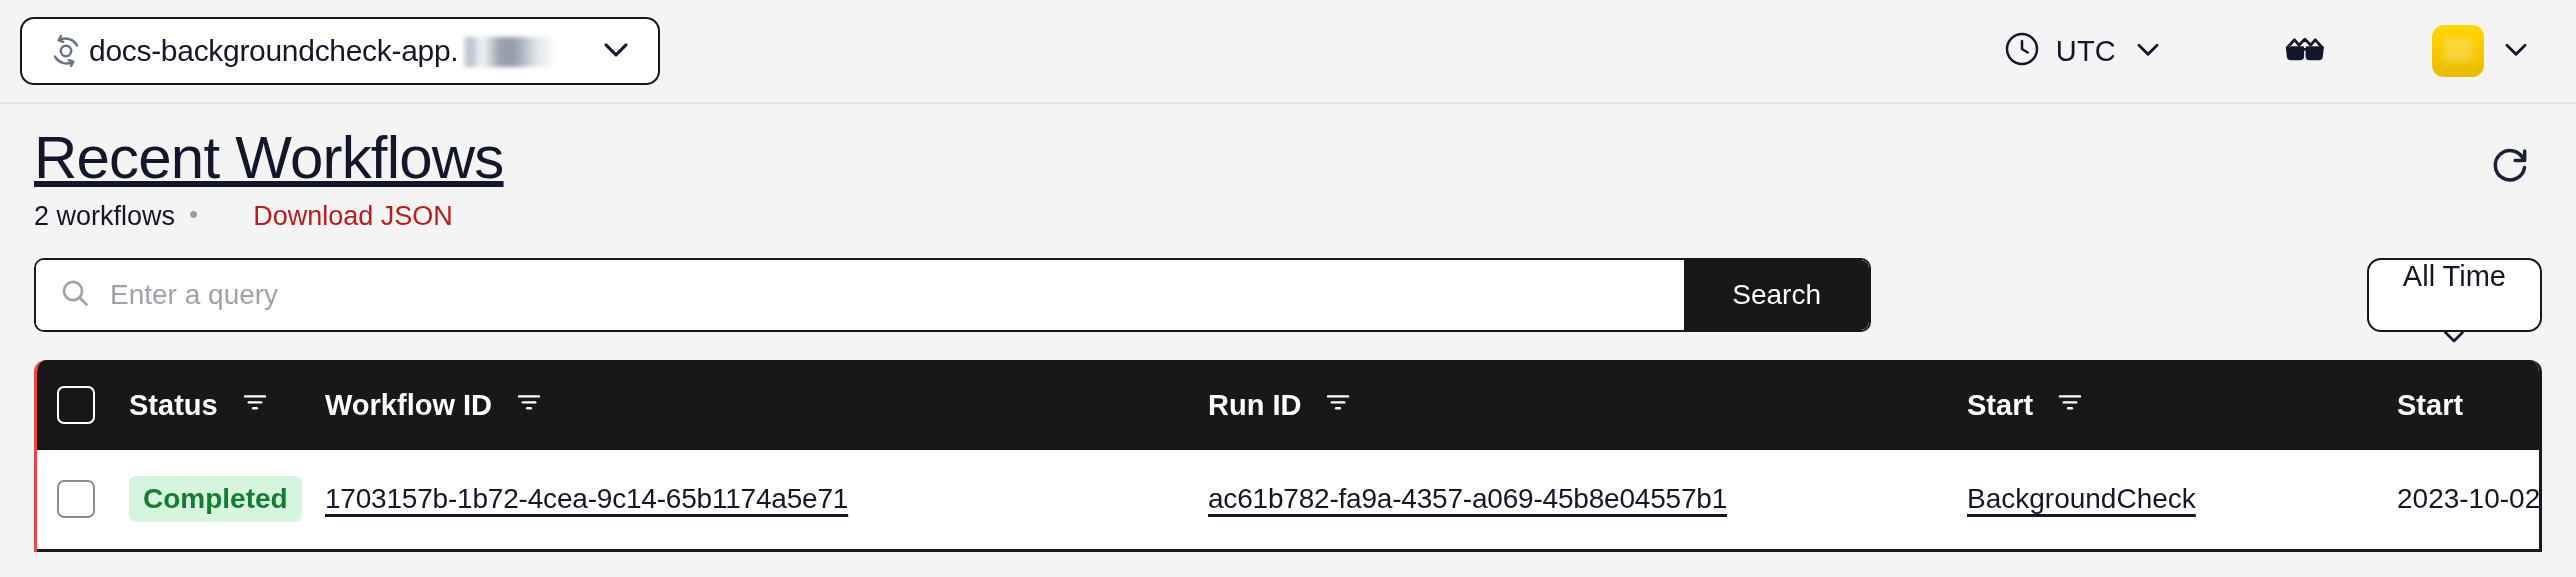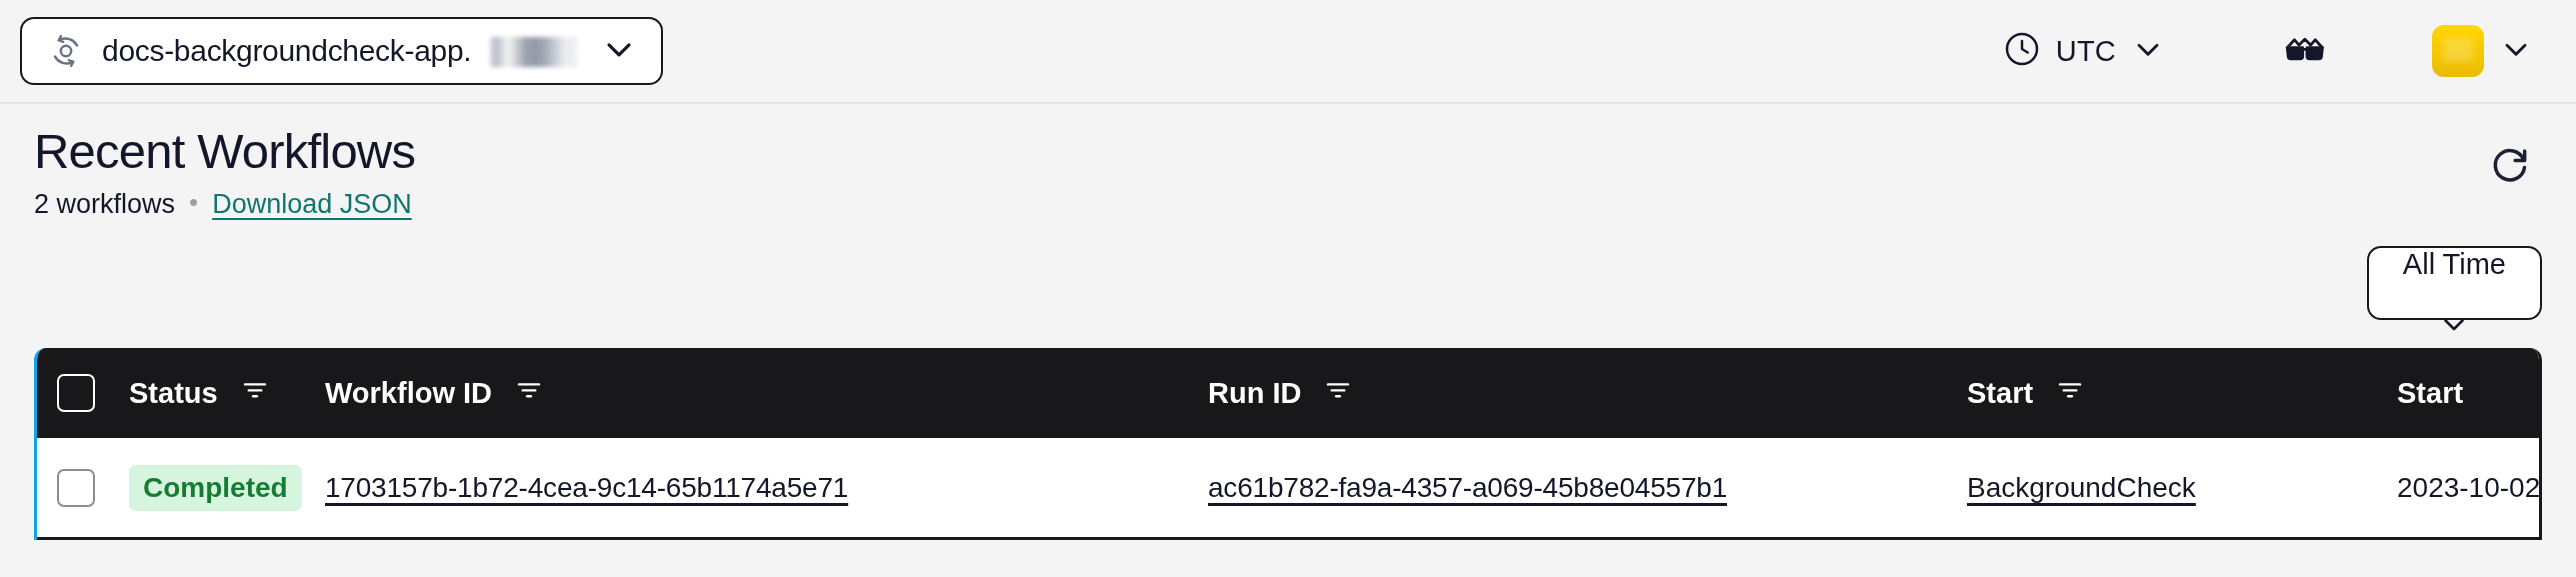--- a/index.html
+++ b/index.html
@@ -22,21 +22,21 @@
     background: #f4f4f5;
     border-bottom: 2px solid #e4e4e7;
     display: flex;
     align-items: center;
     padding: 0 32px 0 20px;
   }
 
   .ns-select {
     display: flex;
     align-items: center;
-    gap: 16px;
+    gap: 3px;
     height: 68px;
     padding: 0 22px 0 24px;
     background: #ffffff;
     border: 2.5px solid #18181b;
     border-radius: 14px;
     cursor: pointer;
     min-width: 640px;
   }
   .ns-icon { width: 40px; height: 40px; flex: 0 0 40px; display: block; }
   .ns-label {
@@ -113,40 +113,41 @@
 
   
   .page { position: relative; padding: 0 34px; }
 
   .title-row {
     display: flex;
     align-items: flex-start;
     padding-top: 22px;
   }
   .page-title {
-    font-size: 49px;
+    font-size: 60px;
     font-weight: 400;
     letter-spacing: -0.8px;
     color: #141729;
     line-height: 1.05;
+    text-decoration: underline;
   }
   .subline {
     margin-top: 12px;
     font-size: 27px;
     color: #141729;
     display: flex;
     gap: 14px;
   }
   .dot { color: #9b9ea8; font-size: 26px; line-height: 1; }
   .dl-link {
-    color: #0f766e;
-    text-decoration: underline;
+    color: #b91c1c;
     text-underline-offset: 5px;
     text-decoration-thickness: 2px;
     cursor: pointer;
+    margin-left: 41px;
   }
   .refresh-btn {
     position: absolute;
     right: 34px;
     top: 28px;
     width: 64px; height: 64px;
     display: flex; align-items: center; justify-content: center;
     cursor: pointer;
     background: transparent; border: none;
   }
@@ -211,21 +212,21 @@
     white-space: nowrap;
     flex-direction: column;
   }
 
   
   .table-wrap {
     margin-top: 28px;
     border-radius: 12px 12px 0 0;
     overflow: hidden;
     background: #fff;
-    border-left: 3px solid #0ea5e9;
+    border-left: 3px solid #ef4444;
     border-right: 3px solid #18181b;
   }
   table { width: 100%; border-collapse: collapse; table-layout: fixed; }
 
   thead tr { background: #18181b; }
   thead th {
     color: #ffffff;
     font-size: 29px;
     font-weight: 700;
     text-align: left;
@@ -373,20 +374,32 @@
   <button class="refresh-btn">
     <span>
       <svg width="44" height="44" viewBox="0 0 24 24" fill="none" stroke="#1d2133" stroke-width="1.9" stroke-linecap="round" stroke-linejoin="round">
         <path d="M20 5.4v5.2h-5.2"></path>
         <path d="M19.4 10.2A8 8 0 1 0 19.9 14.4"></path>
       </svg>
     </span>
   </button>
 
   <div class="search-row">
+    <div class="search-wrap">
+      <div class="search-field">
+        <span>
+          <svg width="34" height="34" viewBox="0 0 24 24" fill="none" stroke="#a1a1aa" stroke-width="1.9" stroke-linecap="round">
+            <circle cx="10.6" cy="10.6" r="6.4"></circle>
+              <path d="M15.4 15.4 L20.2 20.2"></path>
+          </svg>
+        </span>
+        <input class="search-input" type="text" placeholder="Enter a query" style="">
+      </div>
+      <button class="search-btn">Search</button>
+    </div>
 
     <div class="time-filter">
       <span>All Time</span>
       <span>
         <svg width="34" height="34" viewBox="0 0 24 24" fill="none" stroke="#141729" stroke-width="1.9" stroke-linecap="round" stroke-linejoin="round">
             <path d="M6 9.5l6 6 6-6"></path>
           </svg>
       </span>
     </div>
   </div>

